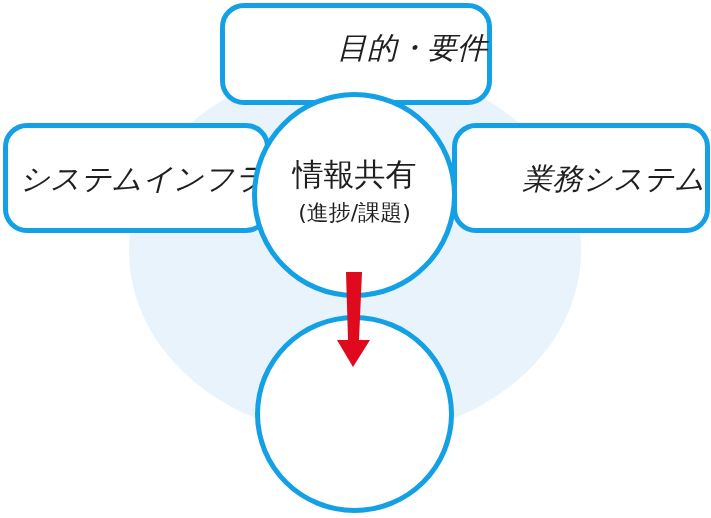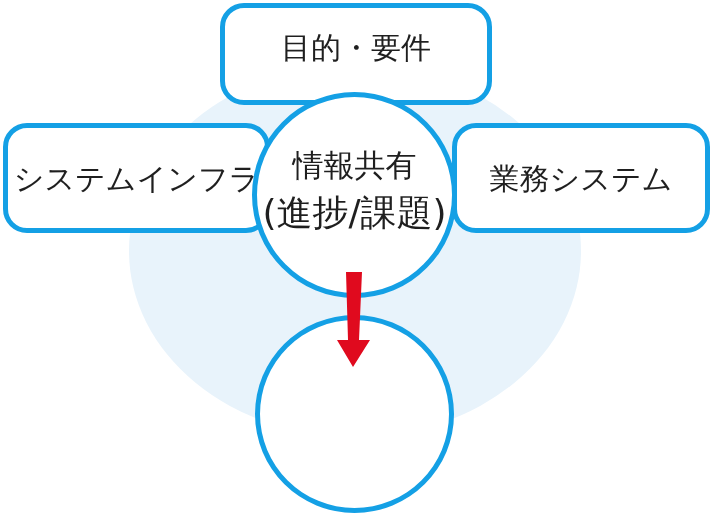--- a/index.html
+++ b/index.html
@@ -26,21 +26,22 @@
     background: var(--bg-blue, #e8f3fb);
   }
   .box {
     position: absolute;
     box-sizing: border-box;
     background: #ffffff;
     border: 5px solid var(--blue, #14a0e5);
     border-radius: 24px;
     display: flex;
     align-items: center;
-    justify-content: center;
+    justify-content: flex-end;
+    font-style: italic;
   }
   .box-top {
     left: 220px;
     top: 3px;
     width: 272px;
     height: 102px;
     padding-bottom: 14px;
   }
   .box-left {
     left: 3px;
@@ -86,21 +87,21 @@
     width: 199px;
     height: 198px;
   }
   .circle-title {
     font-size: 31px;
     line-height: 1.15;
     white-space: nowrap;
     color: var(--text, #1f1f1f);
   }
   .circle-sub {
-    font-size: 36px;
+    font-size: 22px;
     line-height: 1.15;
     white-space: nowrap;
     color: var(--text, #1f1f1f);
   }
   .arrow-svg {
     position: absolute;
     left: 0;
     top: 0;
     width: 711px;
     height: 518px;

